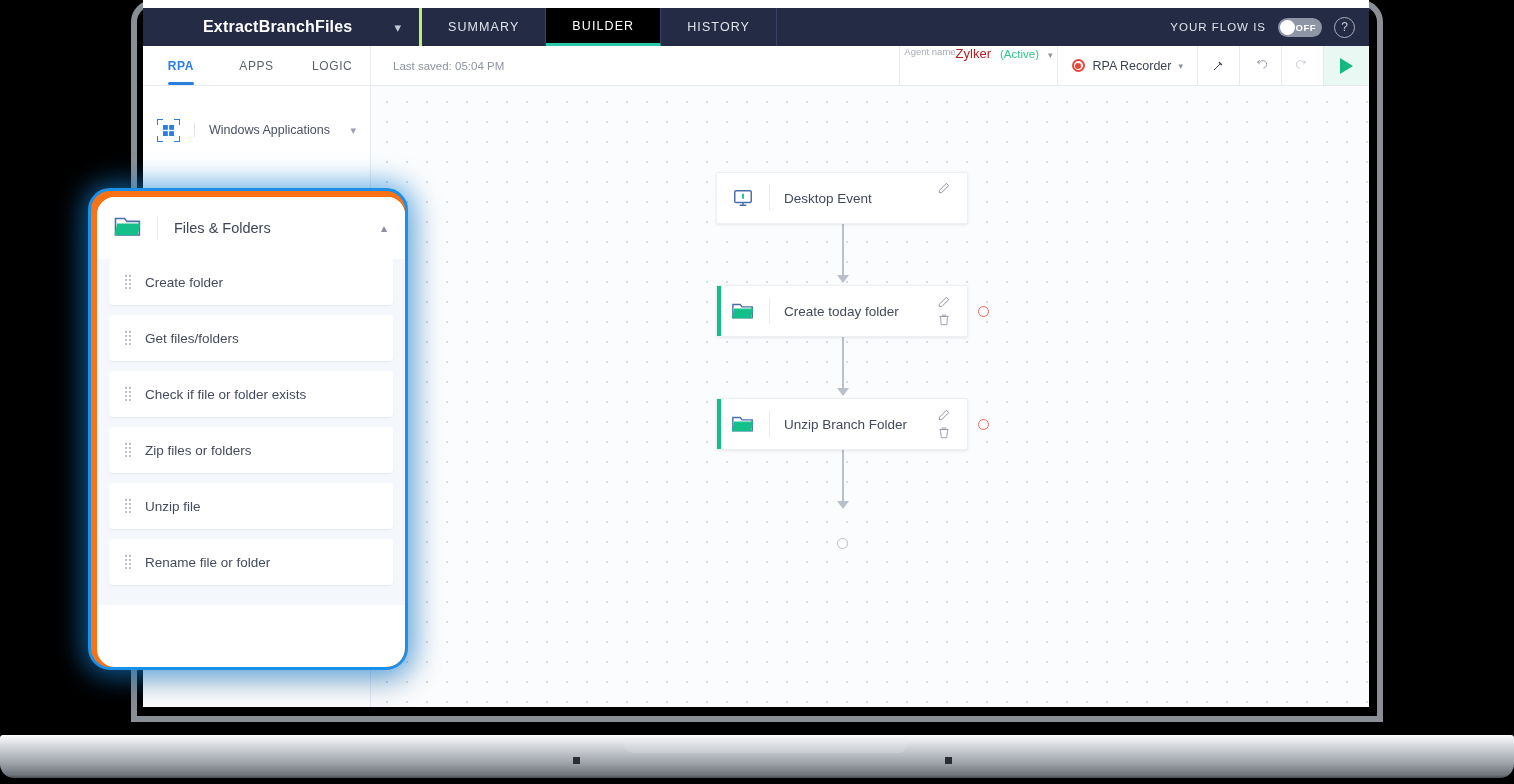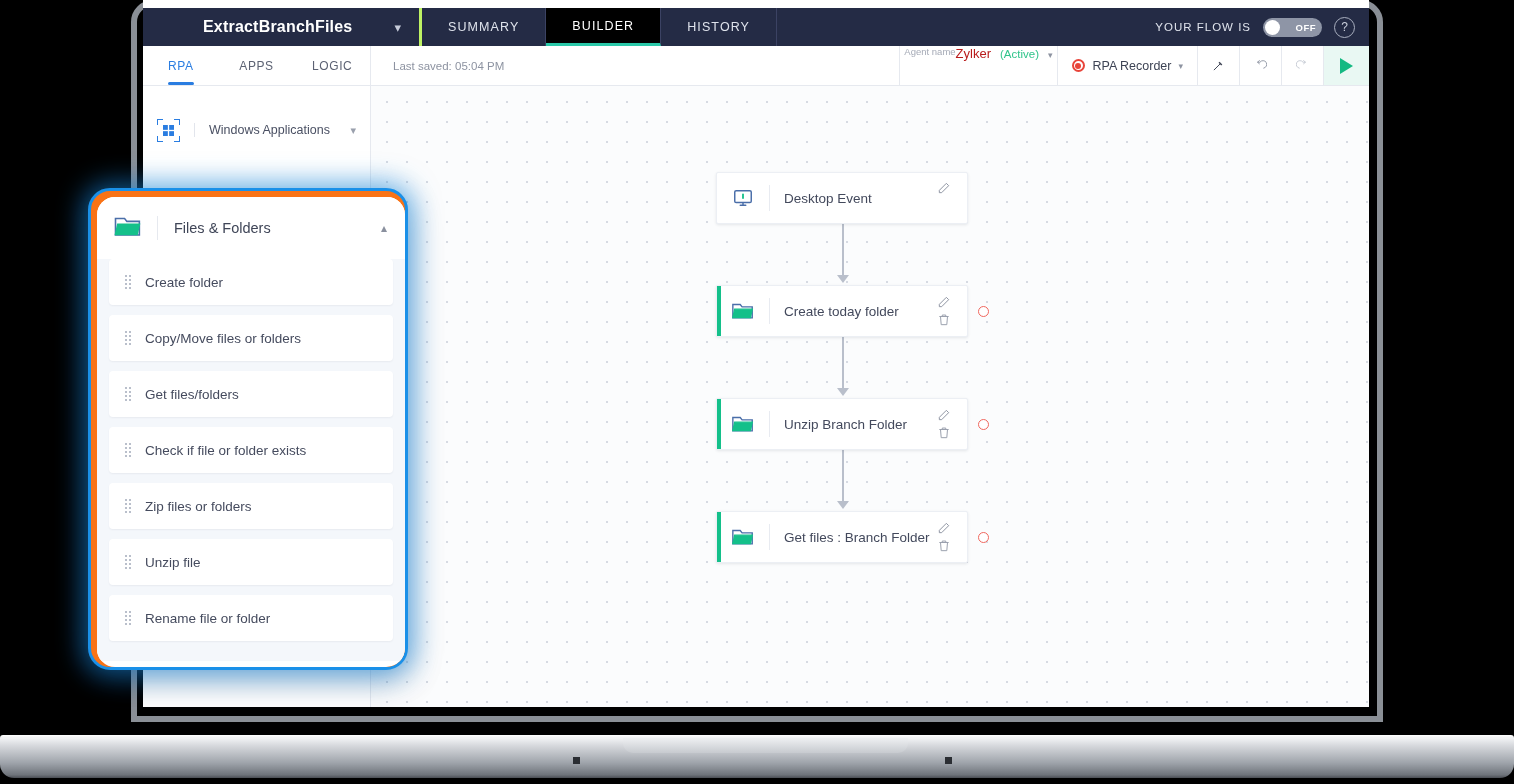--- a/index.html
+++ b/index.html
@@ -57,41 +57,41 @@
   .hdr-tabs { display: flex; align-items: stretch; }
   .hdr-tab {
     display: flex; align-items: center; padding: 0 26px;
     color: #dfe3ec; font-size: 12.5px; letter-spacing: 1.1px; cursor: pointer;
     border-right: 1px solid #3b4263;
   }
   .hdr-tab.active { background: #000000; color: #ffffff; border-bottom: 3px solid #29c8a8; }
   .hdr-right { margin-left: auto; display: flex; align-items: center; gap: 12px; padding-right: 14px; }
   .flow-state-label { color: #dfe3ec; font-size: 11.5px; letter-spacing: 1px; }
   .toggle {
-    width: 59px; height: 19px; border-radius: 10px; background: #8e95a6;
+    width: 44px; height: 19px; border-radius: 10px; background: #8e95a6;
     position: relative; display: flex; align-items: center; cursor: pointer;
   }
   .toggle .knob { position: absolute; left: 2px; width: 15px; height: 15px; border-radius: 50%; background: #fff; }
   .toggle .tlabel { position: absolute; right: 6px; color: #fff; font-size: 9.5px; font-weight: bold; letter-spacing: .5px; }
   .help-icon {
     width: 21px; height: 21px; border-radius: 50%; border: 1.4px solid #aab0c0;
     color: #c9cedb; font-size: 12px; display: flex; align-items: center; justify-content: center; cursor: pointer;
   }
 
   
   .subbar {
     position: absolute; left: 0px; top: 46px; width: 1226px; height: 40px;
     background: #ffffff; border-bottom: 1px solid #e6e9ef; display: flex; align-items: stretch;
   }
   .left-tabs { display: flex; width: 228px; border-right: 1px solid #e6e9ef; }
   .ltab {
     flex: 1; display: flex; align-items: center; justify-content: center;
     font-size: 12px; color: #5c6273; letter-spacing: .6px; cursor: pointer; position: relative;
   }
-  .ltab.active { color: #2a7de1; font-weight: normal; }
+  .ltab.active { color: #2a7de1; font-weight: bold; }
   .ltab.active:after {
     content:""; position: absolute; bottom: 0; left: 50%; transform: translateX(-50%);
     width: 26px; height: 3px; background: #2a7de1; border-radius: 2px;
   }
   .saved-text {
     display: flex; align-items: center; padding-left: 22px;
     font-size: 11.5px; color: #8d93a1;
   }
   .tb-right { margin-left: auto; display: flex; align-items: stretch; }
   .tb-cell {
@@ -386,41 +386,20 @@
           </svg>
           <svg width="14" height="14" viewBox="0 0 24 24" fill="none" stroke="#9aa0ad" stroke-width="1.7">
             <path d="M4 6 h16"></path>
               <path d="M6 6 l1.2 14 h9.6 L18 6"></path>
               <path d="M9 6 V3.5 h6 V6"></path>
           </svg>
         </span>
         <span class="out-port" style="right:-22px; top:20px;"></span>
       </div>
 
-      <div class="node" style="left:345px; top:425px;">
-        <span class="accent"></span>
-        <span class="nico">
-          <svg width="24" height="22" viewBox="0 0 26 22" fill="none" stroke="#4a6ea9" stroke-width="1.5">
-            <path d="M2 4 h8 l2 2.5 h11 v12 h-21 Z"></path>
-            <path d="M4 9 h19 l-2 9 h-19 Z" fill="#14c08a" stroke="#14c08a"></path>
-          </svg>
-        </span>
-        <span class="nlabel">Get files : Branch Folder</span>
-        <span class="nactions">
-          <svg width="14" height="14" viewBox="0 0 24 24" fill="none" stroke="#8d93a1" stroke-width="1.7">
-            <path d="M4 20 L4 16 L16 4 L20 8 L8 20 Z"></path>
-          </svg>
-          <svg width="14" height="14" viewBox="0 0 24 24" fill="none" stroke="#9aa0ad" stroke-width="1.7">
-            <path d="M4 6 h16"></path>
-              <path d="M6 6 l1.2 14 h9.6 L18 6"></path>
-              <path d="M9 6 V3.5 h6 V6"></path>
-          </svg>
-        </span>
-        <span class="out-port" style="right:-22px; top:20px;"></span>
-      </div>
 
     </div>
   </div>
 
   <div class="popup">
     <div class="popup-inner">
       <div class="popup-head">
         <span class="folder-green">
           <svg width="30" height="25" viewBox="0 0 26 22" fill="none" stroke="#4a6ea9" stroke-width="1.4">
             <path d="M2 4 h8 l2 2.5 h11 v12 h-21 Z"></path>
@@ -448,33 +427,20 @@
           <span class="grip">
               <i></i>
               <i></i>
               <i></i>
               <i></i>
               <i></i>
               <i></i>
               <i></i>
               <i></i>
             </span>
-          <span class="plist-label">Copy/Move files or folders</span>
-        </div>
-        <div class="plist-item">
-          <span class="grip">
-              <i></i>
-              <i></i>
-              <i></i>
-              <i></i>
-              <i></i>
-              <i></i>
-              <i></i>
-              <i></i>
-            </span>
           <span class="plist-label">Get files/folders</span>
         </div>
         <div class="plist-item">
           <span class="grip">
               <i></i>
               <i></i>
               <i></i>
               <i></i>
               <i></i>
               <i></i>

